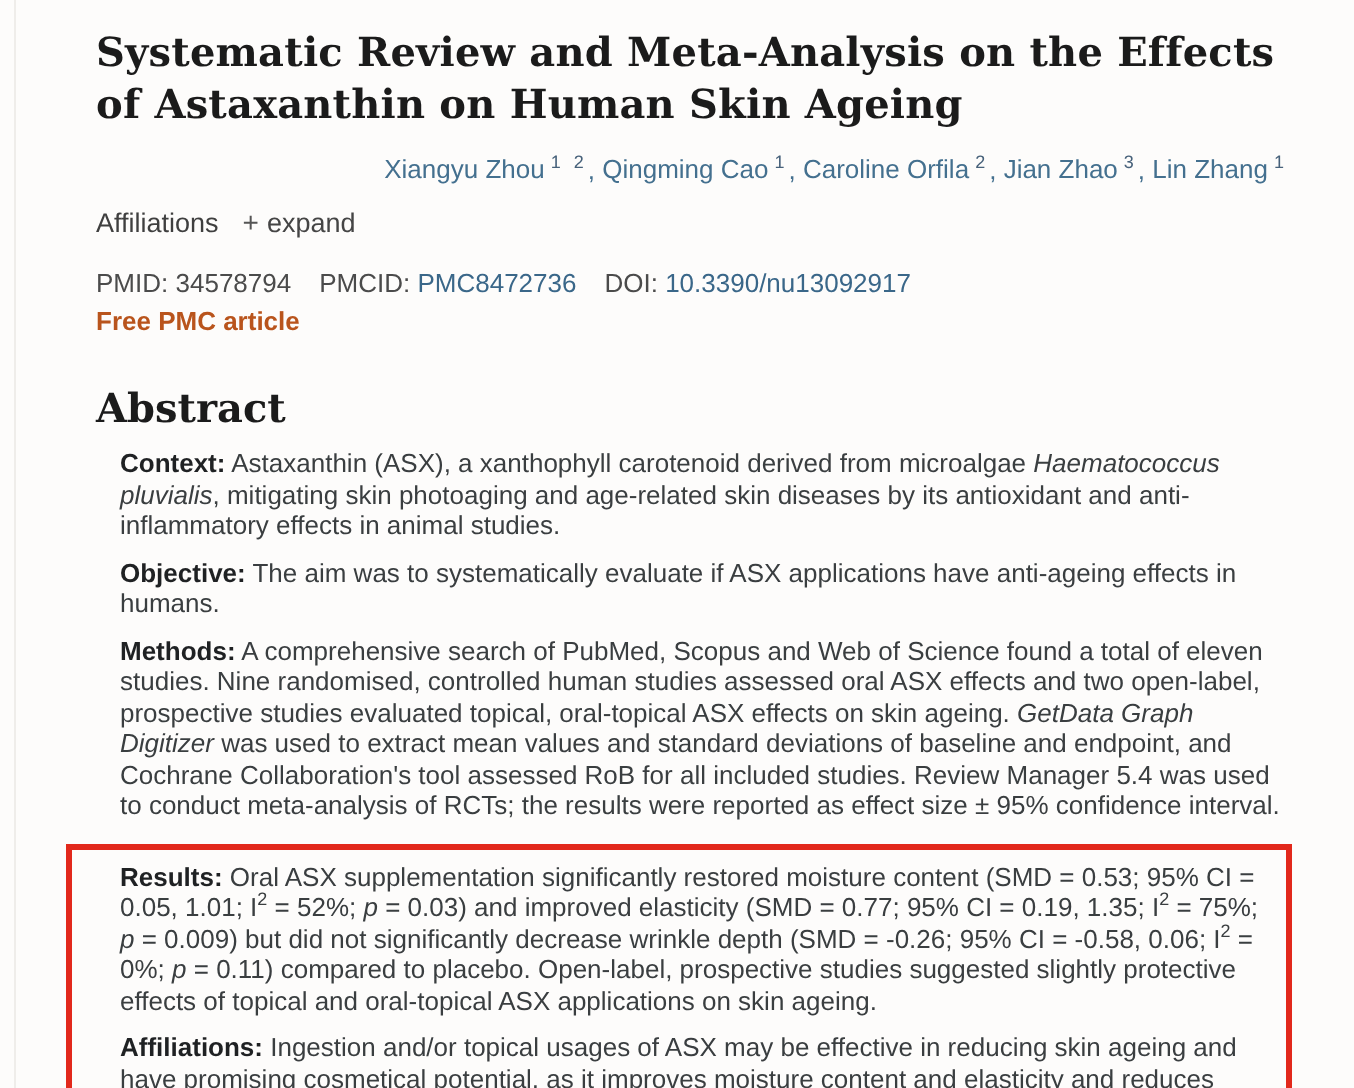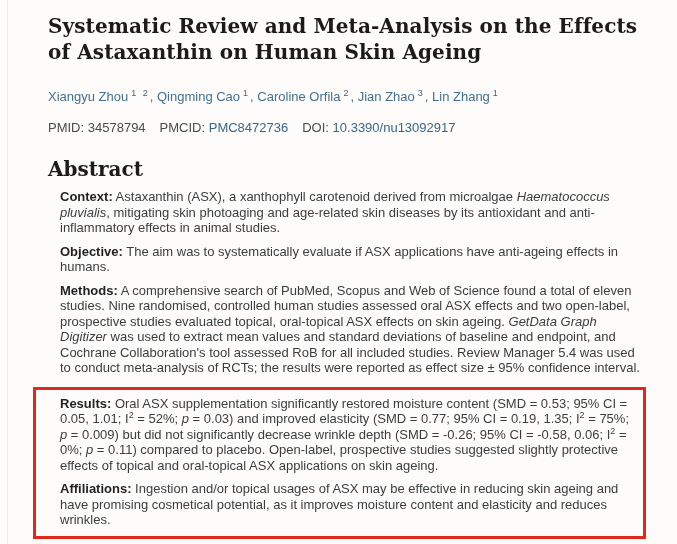--- a/index.html
+++ b/index.html
@@ -14,21 +14,21 @@
     background:linear-gradient(#d9d7d4 0%, #d4d0ca 32%, #bfa987 46%, #a3886
 4 58%, #93775a 72%, #886c4e 88%, #7f6444 100%);
     border-right:1px solid #efedea;
   }
   .content{position:absolute;left:48px;right:33px;top:0;}
   .title{
     font-family:"DejaVu Serif", serif;font-weight:bold;
     font-size:20px;line-height:26px;color:#1b1b1b;
     margin:13px 0 0 0;letter-spacing:.1px;max-width:600px;
   }
-  .authors{margin-top:20px;font-size:13px;line-height:17px;color:#44708f;}
+  .authors{margin-top:8px;font-size:13px;line-height:17px;color:#44708f;text-align:right;}
   .authors sup{font-size:9px;color:#47617a;margin-left:3px;letter-spacing:2px;}
   .author-link{color:#44708f;text-decoration:none;cursor:pointer;}
   .affil-row{margin-top:10px;font-size:13.5px;color:#3f3f3f;}
   .expand-btn{
     background:none;border:none;padding:0;margin:0 0 0 12px;
     font:inherit;color:#454545;cursor:pointer;
   }
   .plus{font-size:14px;margin-right:4px;color:#555;}
   .ids-row{margin-top:15px;font-size:13px;color:#4b4b4b;}
   .ids-row .grp{margin-right:14px;}
@@ -55,25 +55,29 @@
 <div class="edge-strip"></div>
 
 <div class="content">
 
   <h1 class="title">Systematic Review and Meta-Analysis on the Effects of Astaxanthin on Human Skin Ageing</h1>
 
   <div class="authors">
     <span class="author-link"><span>Xiangyu Zhou</span><sup>1 2</sup></span><span>, </span><span class="author-link"><span>Qingming Cao</span><sup>1</sup></span><span>, </span><span class="author-link"><span>Caroline Orfila</span><sup>2</sup></span><span>, </span><span class="author-link"><span>Jian Zhao</span><sup>3</sup></span><span>, </span><span class="author-link"><span>Lin Zhang</span><sup>1</sup></span>
   </div>
 
+  <div class="affil-row">
+    <span>Affiliations</span><button class="expand-btn"><span class="plus">+</span><span>expand</span></button>
+  </div>
 
   <div class="ids-row">
     <span class="grp"><span class="id-label">PMID:</span> <span>34578794</span></span><span class="grp"><span class="id-label">PMCID:</span> <span class="id-link">PMC8472736</span></span><span class="grp"><span class="id-label">DOI:</span> <span class="id-link">10.3390/nu13092917</span></span>
   </div>
 
+  <span class="free-pmc">Free PMC article</span>
 
   <h2 class="abstract-h">Abstract</h2>
 
   <p class="abs"><b>Context:</b><span> Astaxanthin (ASX), a xanthophyll carotenoid derived from microalgae <i>Haematococcus pluvialis</i>, mitigating skin photoaging and age-related skin diseases by its antioxidant and anti-inflammatory effects in animal studies.</span></p>
 
   <p class="abs"><b>Objective:</b><span> The aim was to systematically evaluate if ASX applications have anti-ageing effects in humans.</span></p>
 
   <p class="abs"><b>Methods:</b><span> A comprehensive search of PubMed, Scopus and Web of Science found a total of eleven studies. Nine randomised, controlled human studies assessed oral ASX effects and two open-label, prospective studies evaluated topical, oral-topical ASX effects on skin ageing. <i>GetData Graph Digitizer</i> was used to extract mean values and standard deviations of baseline and endpoint, and Cochrane Collaboration's tool assessed RoB for all included studies. Review Manager 5.4 was used to conduct meta-analysis of RCTs; the results were reported as effect size ± 95% confidence interval.</span></p>
 
   <div class="highlight-box">

